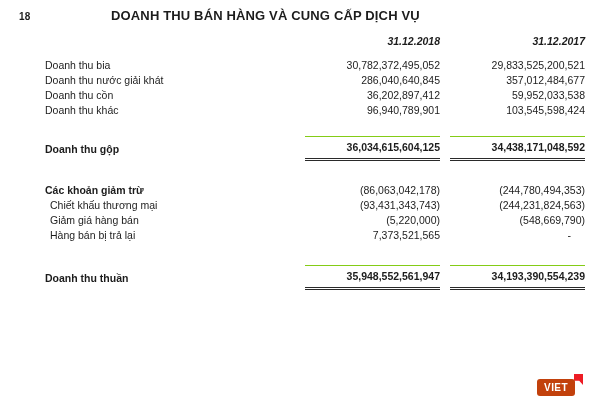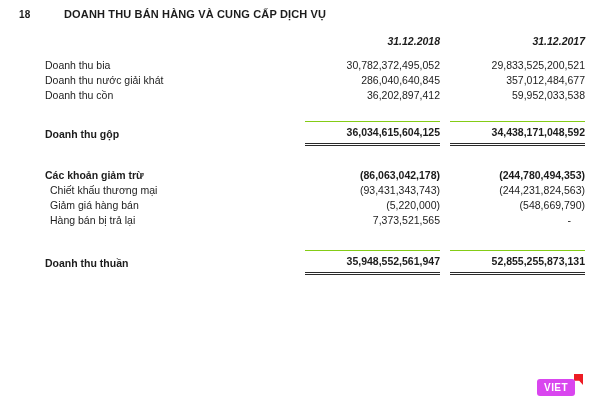--- a/index.html
+++ b/index.html
@@ -27,24 +27,25 @@
   }
   .note-number {
     width: 64px;
     padding-left: 19px;
     box-sizing: border-box;
     font-size: 10px;
     font-weight: bold;
     letter-spacing: 0.1px;
   }
   .note-title {
-    font-size: 11px;
+    font-size: 13px;
     font-weight: bold;
     letter-spacing: 0.15px;
     white-space: nowrap;
+    margin-left: 47px;
   }
 
   
   .sheet {
     position: absolute;
     top: 0;
     left: 0;
     width: 602px;
   }
   table.fin {
@@ -93,21 +94,21 @@
   .lbl-bold {
     font-weight: bold;
   }
 
   
   .num {
     text-align: right;
     font-variant-numeric: tabular-nums;
     white-space: nowrap;
   }
-  .num-bold { font-weight: bold; }
+  .num-bold { font-weight: normal; }
   .num-dash { padding-right: 14px; }
 
   
   .r-item td { height: 15px; }
   .r-spacer td { height: 9px; }
   .r-spacer-lg td { height: 18px; }
   .r-spacer-xl td { height: 22px; }
 
   
   .total .num {
@@ -138,21 +139,21 @@
     height: 11px;
     background: #ed1c24;
     clip-path: polygon(0 0, 100% 0, 100% 100%, 58% 62%, 0 62%);
   }
   .logo-badge {
     position: absolute;
     left: 0;
     top: 5px;
     width: 38px;
     height: 17px;
-    background: #d946ef;
+    background: #c2410c;
     border-radius: 3px;
     display: flex;
     align-items: center;
     justify-content: center;
   }
   .logo-text {
     color: #ffffff;
     font-size: 10px;
     font-weight: bold;
     letter-spacing: 0.4px;
@@ -209,20 +210,28 @@
         <td></td>
       </tr>
       <tr class="r-item">
         <td class="lbl">Doanh thu cồn</td>
         <td></td>
         <td class="num">36,202,897,412</td>
         <td></td>
         <td class="num">59,952,033,538</td>
         <td></td>
       </tr>
+      <tr class="r-item">
+        <td class="lbl">Doanh thu khác</td>
+        <td></td>
+        <td class="num">96,940,789,901</td>
+        <td></td>
+        <td class="num">103,545,598,424</td>
+        <td></td>
+      </tr>
 
       <tr class="r-spacer-lg">
           <td colspan="6"></td>
         </tr>
 
       <tr class="total">
         <td class="lbl">Doanh thu gộp</td>
         <td></td>
         <td class="num">36,034,615,604,125</td>
         <td></td>
@@ -269,21 +278,21 @@
 
       <tr class="r-spacer-xl">
           <td colspan="6"></td>
         </tr>
 
       <tr class="total">
         <td class="lbl">Doanh thu thuần</td>
         <td></td>
         <td class="num">35,948,552,561,947</td>
         <td></td>
-        <td class="num">52,855,255,873,131</td>
+        <td class="num">34,193,390,554,239</td>
         <td></td>
       </tr>
     </tbody>
   </table>
 </div>
 
 <div class="logo">
   <div class="logo-flag"></div>
   <div class="logo-badge">
     <span class="logo-text">VIET</span>

